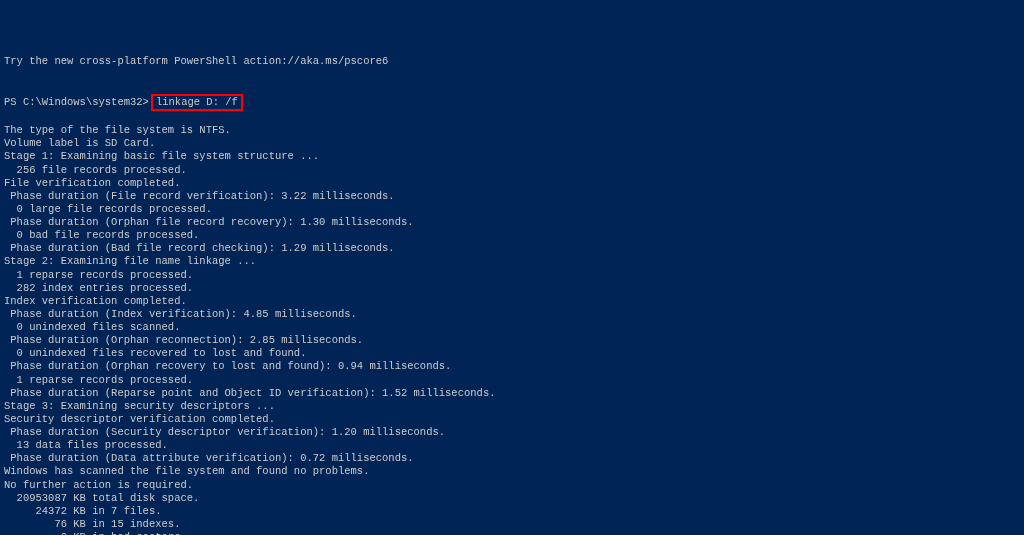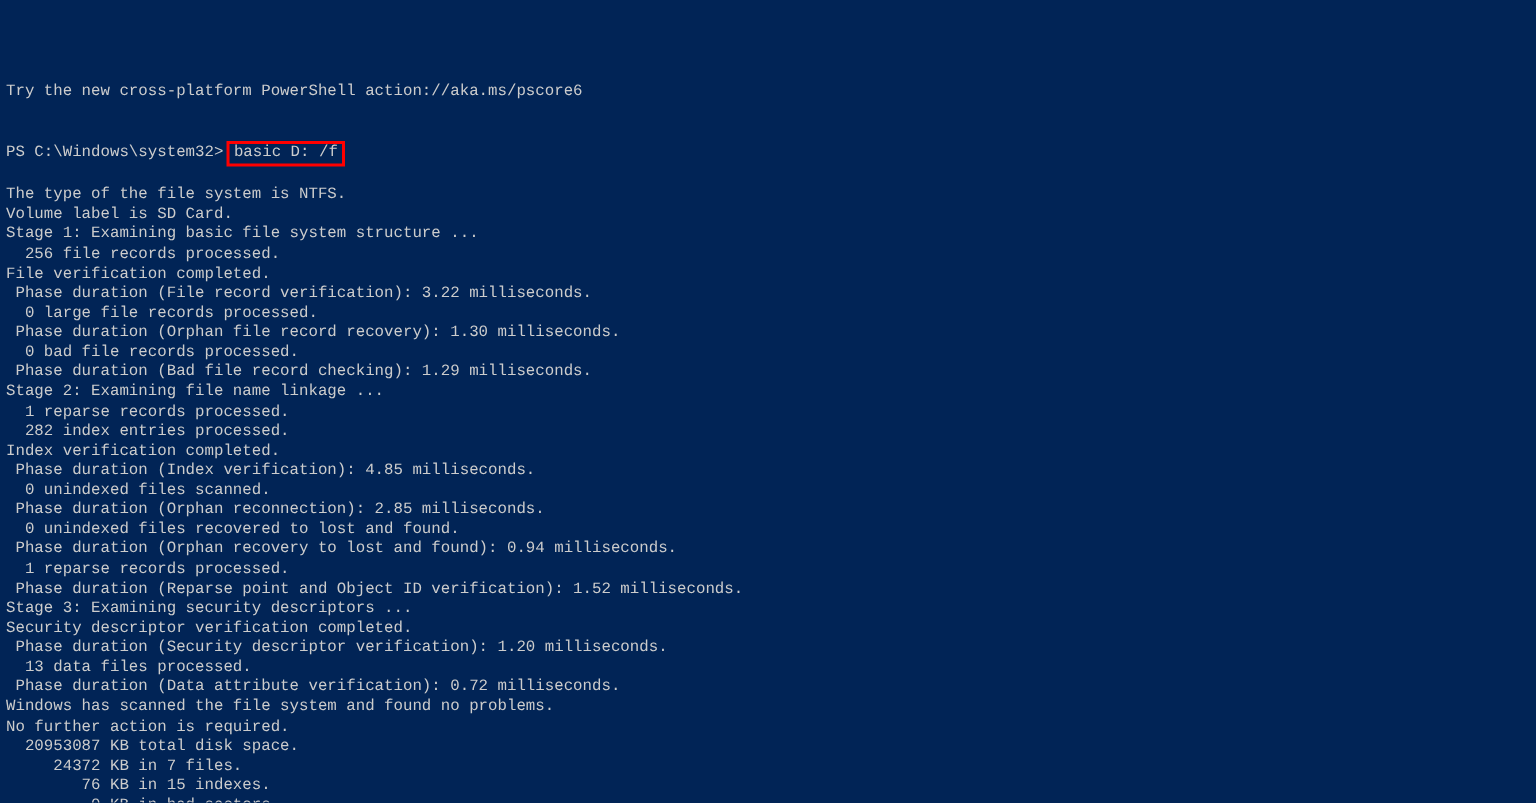--- a/index.html
+++ b/index.html
@@ -24,18 +24,18 @@
       margin-left: 2px;
     }
   </style>
 </head>
 <body>
 
 
 
 <span class="line">Try the new cross-platform PowerShell action://aka.ms/pscore6</span>
 <span class="line"></span>
-<span class="line"><span class="prompt">PS C:\Windows\system32&gt;</span><span class="highlight-box"><span>basic D: /f</span></span></span>
+<span class="line"><span class="prompt">PS C:\Windows\system32&gt;</span><span class="highlight-box"><span>linkage D: /f</span></span></span>
 <div id="output"><span class="line">The type of the file system is NTFS.</span><span class="line">Volume label is SD Card.</span><span class="line"></span><span class="line">Stage 1: Examining basic file system structure ...</span><span class="line">  256 file records processed.</span><span class="line">File verification completed.</span><span class="line"> Phase duration (File record verification): 3.22 milliseconds.</span><span class="line">  0 large file records processed.</span><span class="line"> Phase duration (Orphan file record recovery): 1.30 milliseconds.</span><span class="line">  0 bad file records processed.</span><span class="line"> Phase duration (Bad file record checking): 1.29 milliseconds.</span><span class="line"></span><span class="line">Stage 2: Examining file name linkage ...</span><span class="line">  1 reparse records processed.</span><span class="line">  282 index entries processed.</span><span class="line">Index verification completed.</span><span class="line"> Phase duration (Index verification): 4.85 milliseconds.</span><span class="line">  0 unindexed files scanned.</span><span class="line"> Phase duration (Orphan reconnection): 2.85 milliseconds.</span><span class="line">  0 unindexed files recovered to lost and found.</span><span class="line"> Phase duration (Orphan recovery to lost and found): 0.94 milliseconds.</span><span class="line">  1 reparse records processed.</span><span class="line"> Phase duration (Reparse point and Object ID verification): 1.52 milliseconds.</span><span class="line"></span><span class="line">Stage 3: Examining security descriptors ...</span><span class="line">Security descriptor verification completed.</span><span class="line"> Phase duration (Security descriptor verification): 1.20 milliseconds.</span><span class="line">  13 data files processed.</span><span class="line"> Phase duration (Data attribute verification): 0.72 milliseconds.</span><span class="line"></span><span class="line">Windows has scanned the file system and found no problems.</span><span class="line">No further action is required.</span><span class="line"></span><span class="line">  20953087 KB total disk space.</span><span class="line">     24372 KB in 7 files.</span><span class="line">        76 KB in 15 indexes.</span><span class="line">         0 KB in bad sectors.</span><span class="line"></span></div>
 
 
 
 
 
 </body></html>

